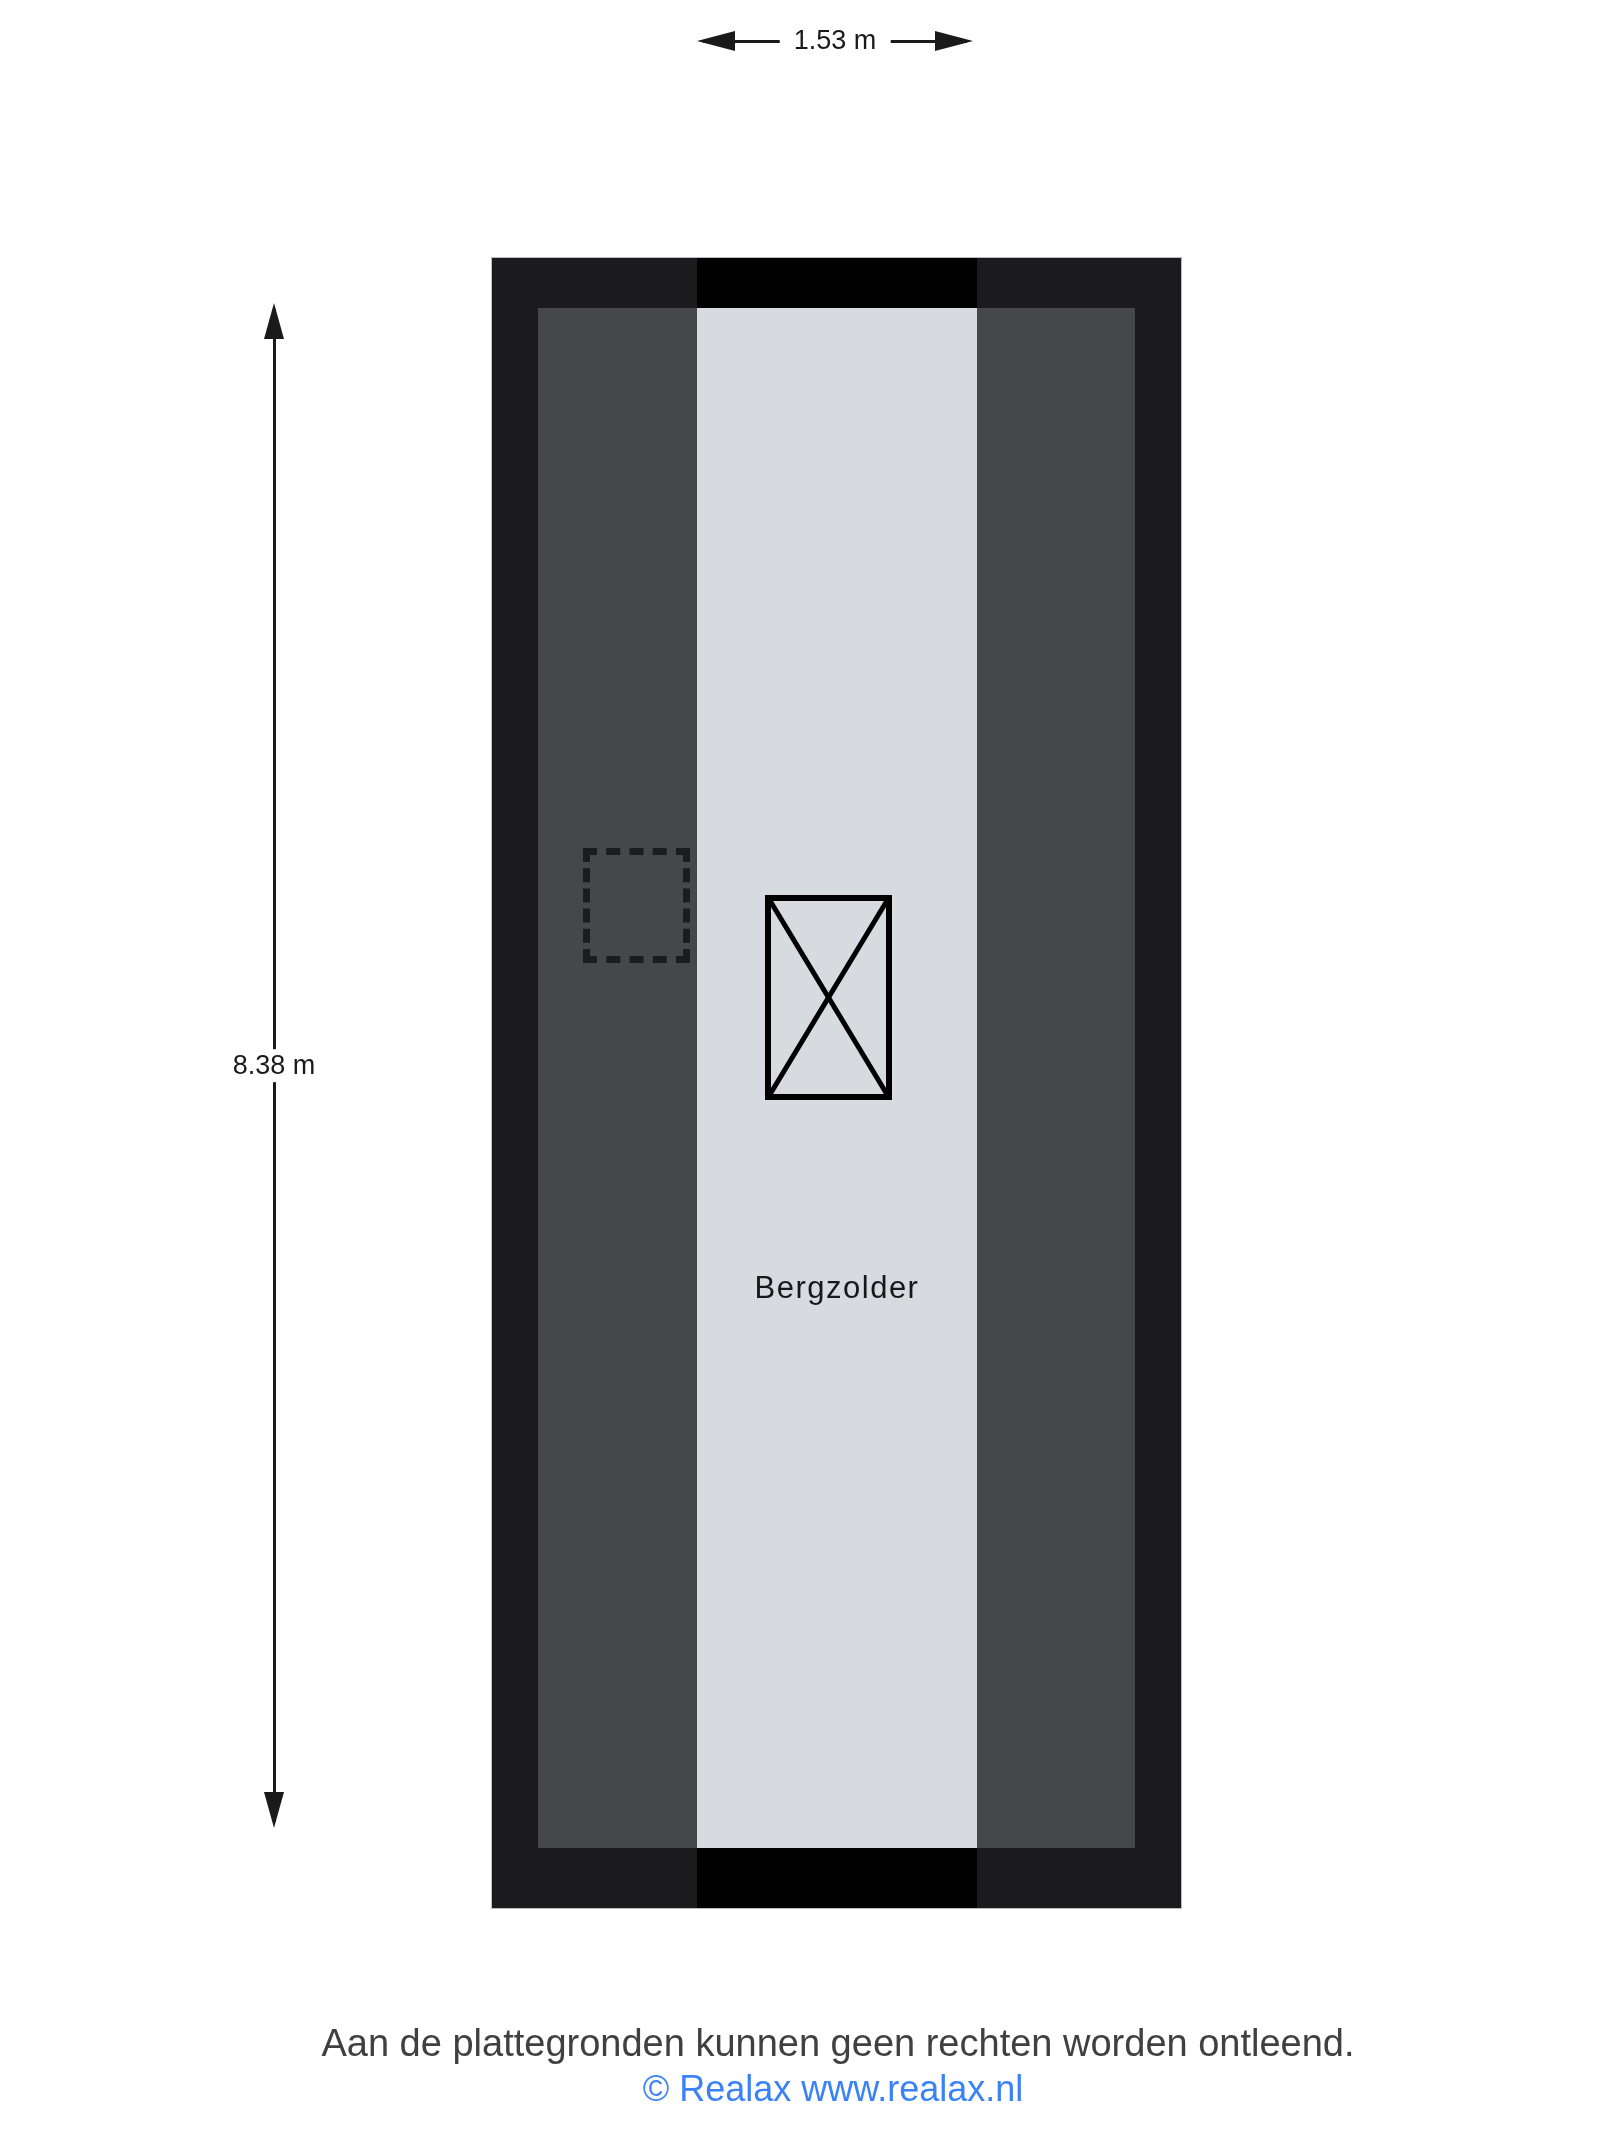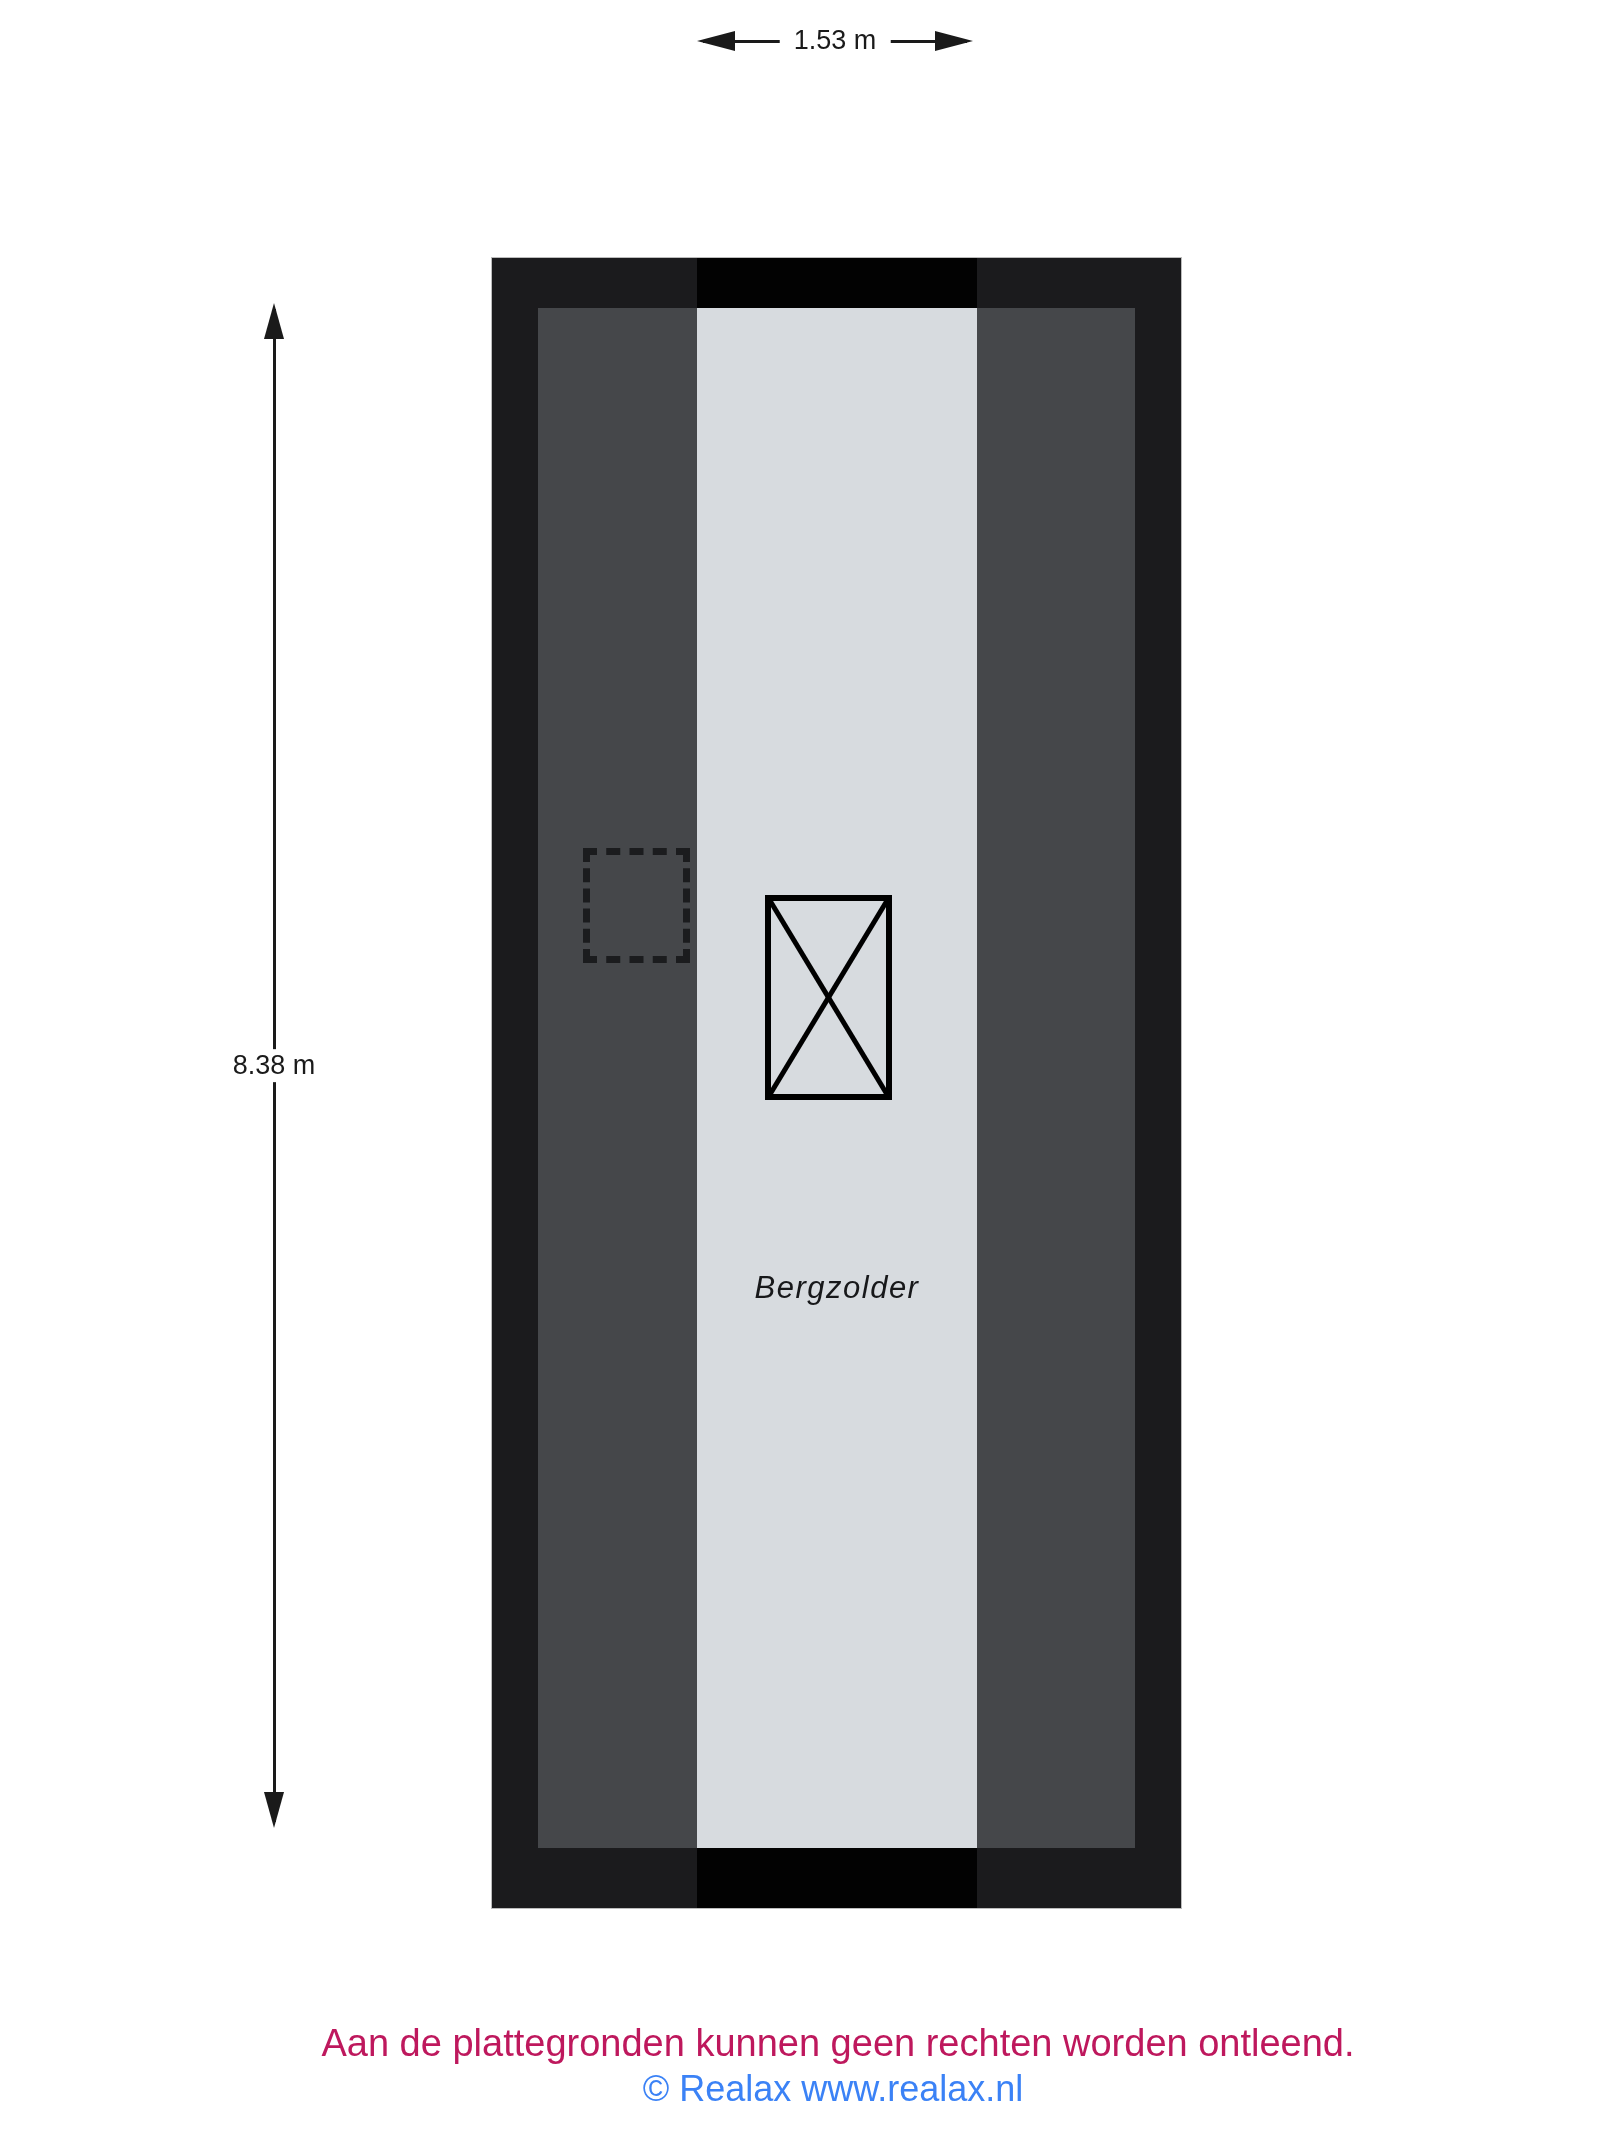--- a/index.html
+++ b/index.html
@@ -72,21 +72,20 @@
     background: var(--ink, #1a1a1a);
   }
 
   
   .plan {
     position: absolute;
     left: 492px; top: 258px;
     width: 689px; height: 1650px;
     background: var(--wall, #1b1b1d);
     box-shadow: 0 0 0 1px #bcbcbc;
-    font-style: italic;
   }
   .ridge-top {
     position: absolute;
     left: 205px; top: 0; width: 280px; height: 50px;
     background: var(--void, #000000);
   }
   .ridge-bottom {
     position: absolute;
     left: 205px; bottom: 0; width: 280px; height: 60px;
     background: var(--void, #000000);
@@ -129,21 +128,21 @@
     white-space: nowrap;
   }
 
   
   .disclaimer {
     position: absolute;
     left: 838px; top: 2022px;
     transform: translateX(-50%);
     font-size: 38px;
     white-space: nowrap;
-    color: #be185d;
+    color: #404040;
   }
   .copyright {
     position: absolute;
     left: 833px; top: 2068px;
     transform: translateX(-50%);
     font-size: 36px;
     white-space: nowrap;
     color: #3b82f6;
   }
 </style>

